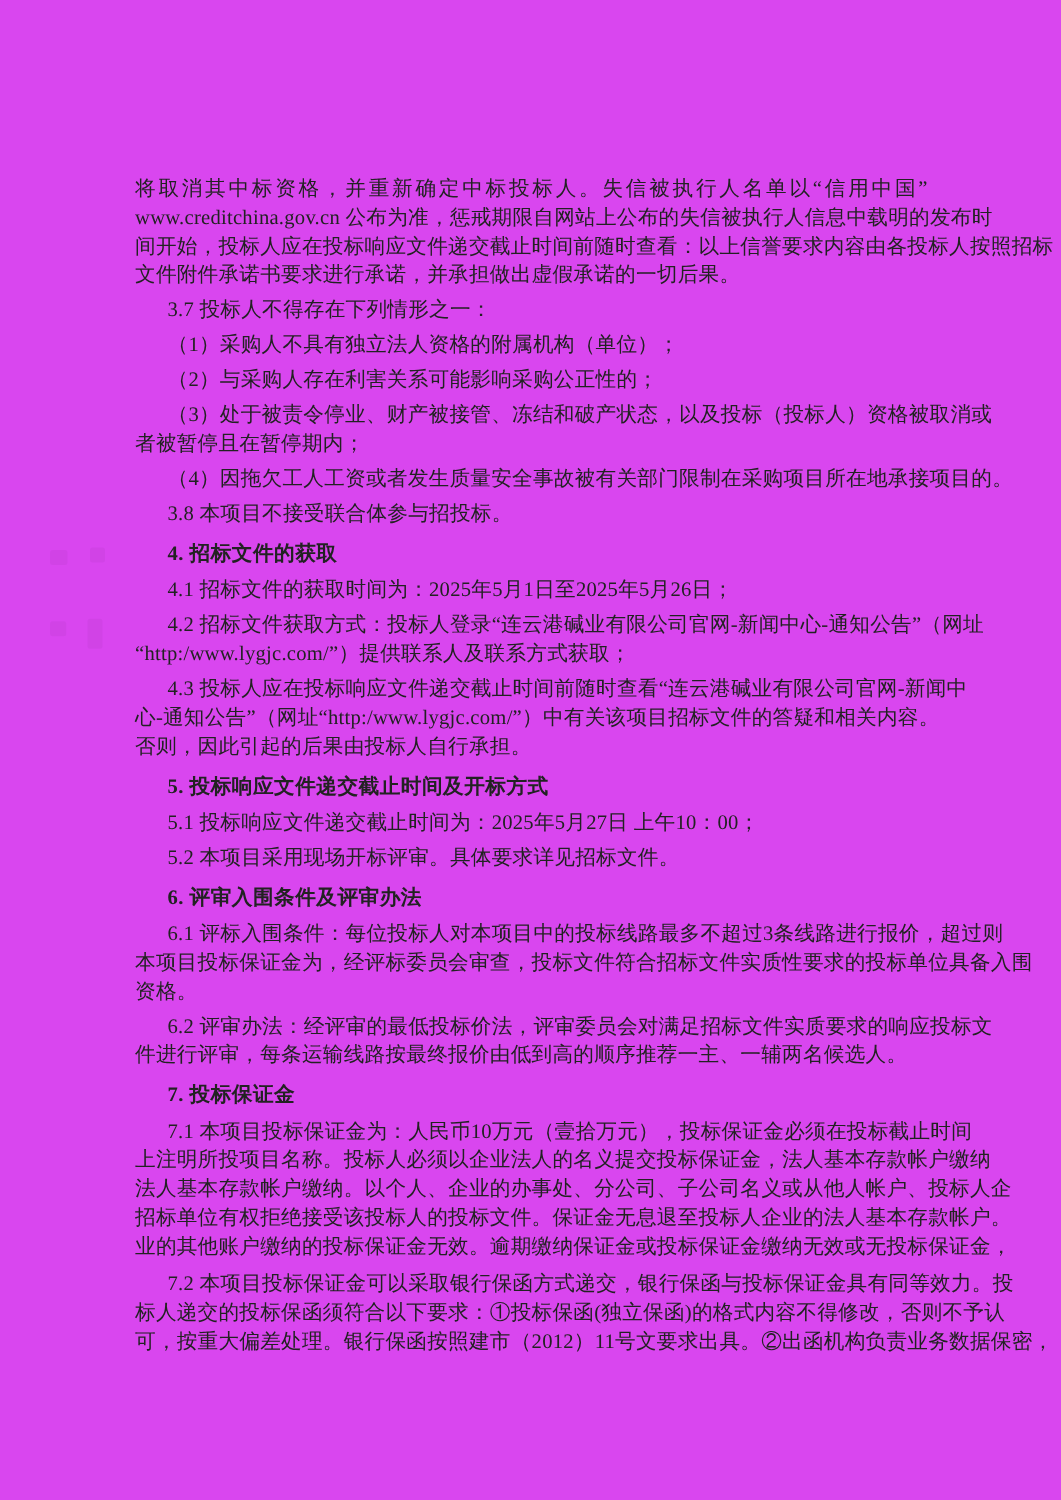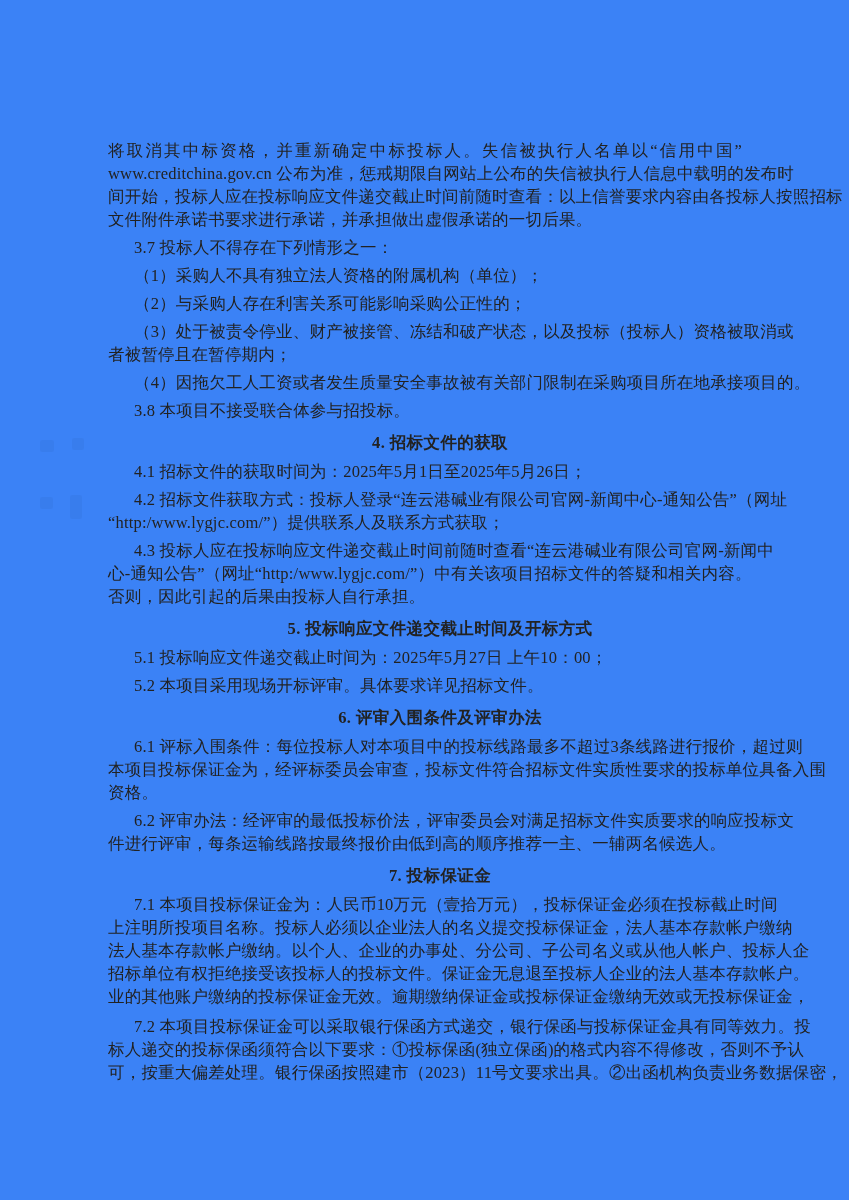--- a/index.html
+++ b/index.html
@@ -4,39 +4,39 @@
 <style>
   html, body { margin: 0; padding: 0; }
   body {
     width: 849px; height: 1200px;
     background: #ffffff;
     font-family: "Liberation Serif", "DejaVu Serif", serif;
   }
   .page {
     position: relative;
     width: 849px; height: 1200px;
-    background: #3b82f6;
+    background: #d946ef;
     overflow: hidden;
     color: #222222;
   }
   .content {
     position: absolute;
     left: 108px; top: 139px;
     width: 638px;
   }
   .block { margin: 0 0 5px 0; }
   .block.heading { margin-top: 9px; margin-bottom: 6px; }
   .block.gap-top { margin-top: 7px; }
   .line {
     font-size: 16.5px;
     line-height: 23px;
     letter-spacing: 0.2px;
     white-space: nowrap;
   }
-  .heading .line { font-weight: bold; letter-spacing: 0.4px; text-align: center; }
+  .heading .line { font-weight: bold; letter-spacing: 0.4px; }
   .indent { text-indent: 26px; }
   .spread { letter-spacing: 2.2px; }
   .noise {
     position: absolute;
     background: rgba(0,0,0,0.035);
     border-radius: 2px;
   }
 </style>
 </head>
 <body>
@@ -136,17 +136,17 @@
       <div class="line indent">7.1 本项目投标保证金为：人民币10万元（壹拾万元），投标保证金必须在投标截止时间</div>
       <div class="line">上注明所投项目名称。投标人必须以企业法人的名义提交投标保证金，法人基本存款帐户缴纳</div>
       <div class="line">法人基本存款帐户缴纳。以个人、企业的办事处、分公司、子公司名义或从他人帐户、投标人企</div>
       <div class="line">招标单位有权拒绝接受该投标人的投标文件。保证金无息退至投标人企业的法人基本存款帐户。</div>
       <div class="line">业的其他账户缴纳的投标保证金无效。逾期缴纳保证金或投标保证金缴纳无效或无投标保证金，</div>
     </div>
 
     <div class="block gap-top">
       <div class="line indent">7.2 本项目投标保证金可以采取银行保函方式递交，银行保函与投标保证金具有同等效力。投</div>
       <div class="line">标人递交的投标保函须符合以下要求：①投标保函(独立保函)的格式内容不得修改，否则不予认</div>
-      <div class="line">可，按重大偏差处理。银行保函按照建市（2023）11号文要求出具。②出函机构负责业务数据保密，</div>
+      <div class="line">可，按重大偏差处理。银行保函按照建市（2012）11号文要求出具。②出函机构负责业务数据保密，</div>
     </div>
 
   </div>
 </div>
 
 </body></html>

